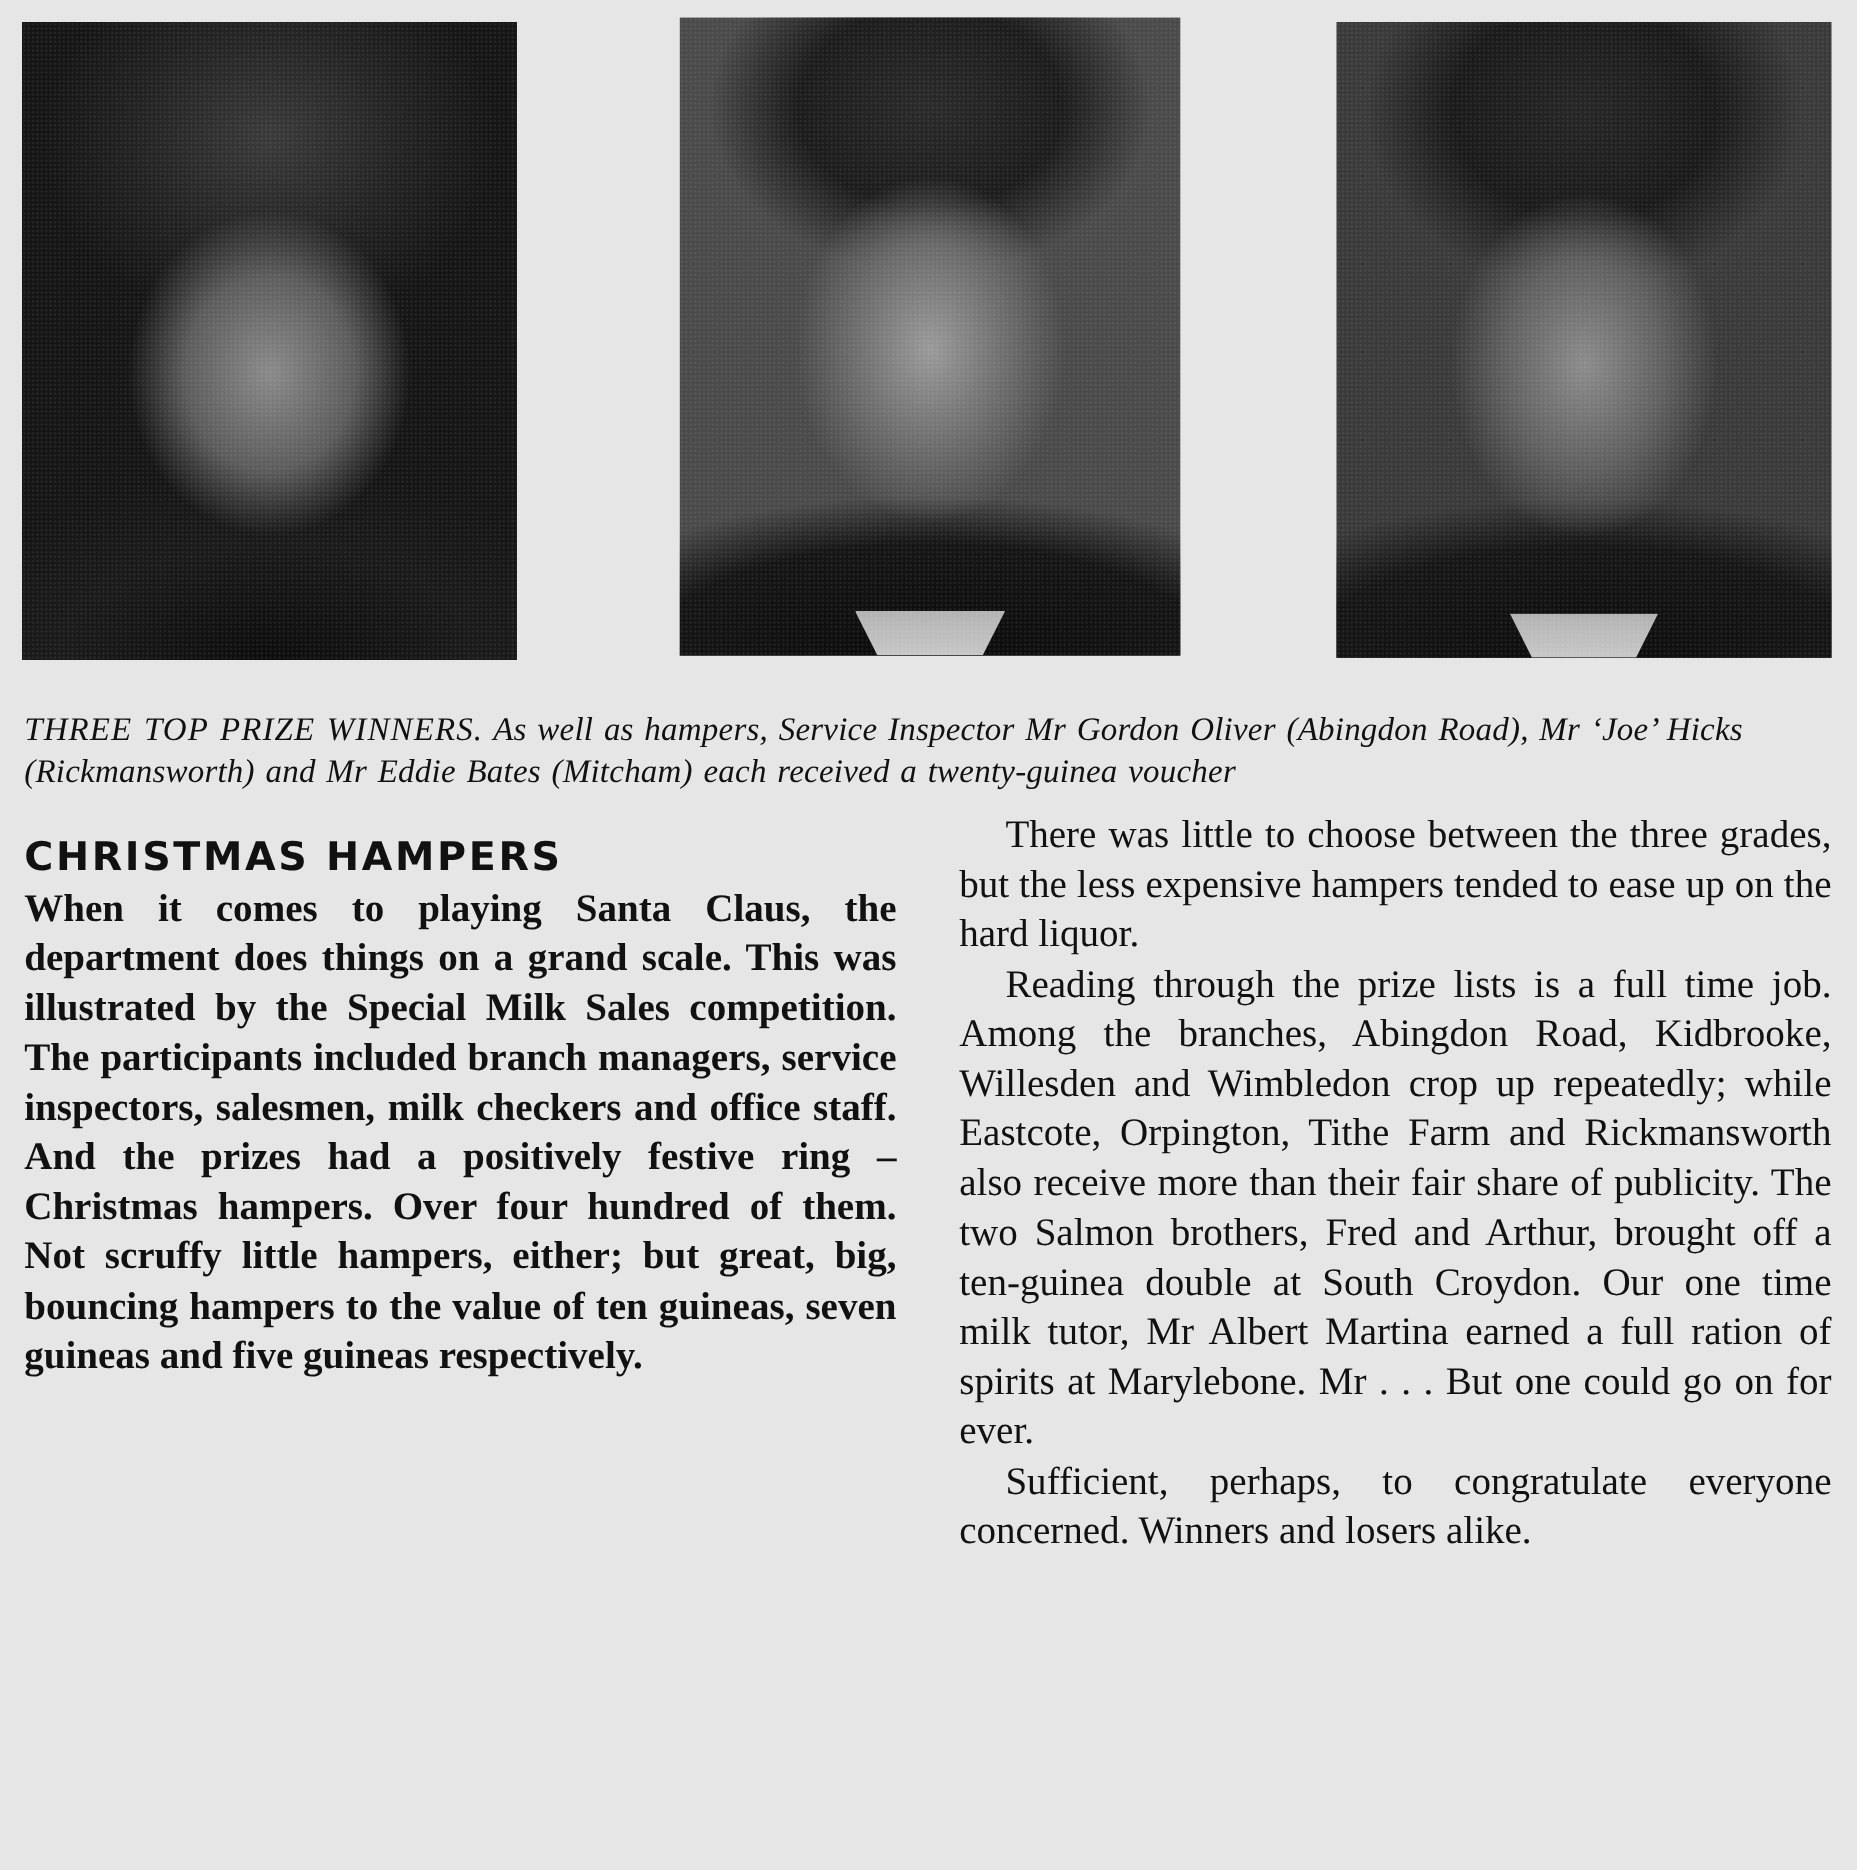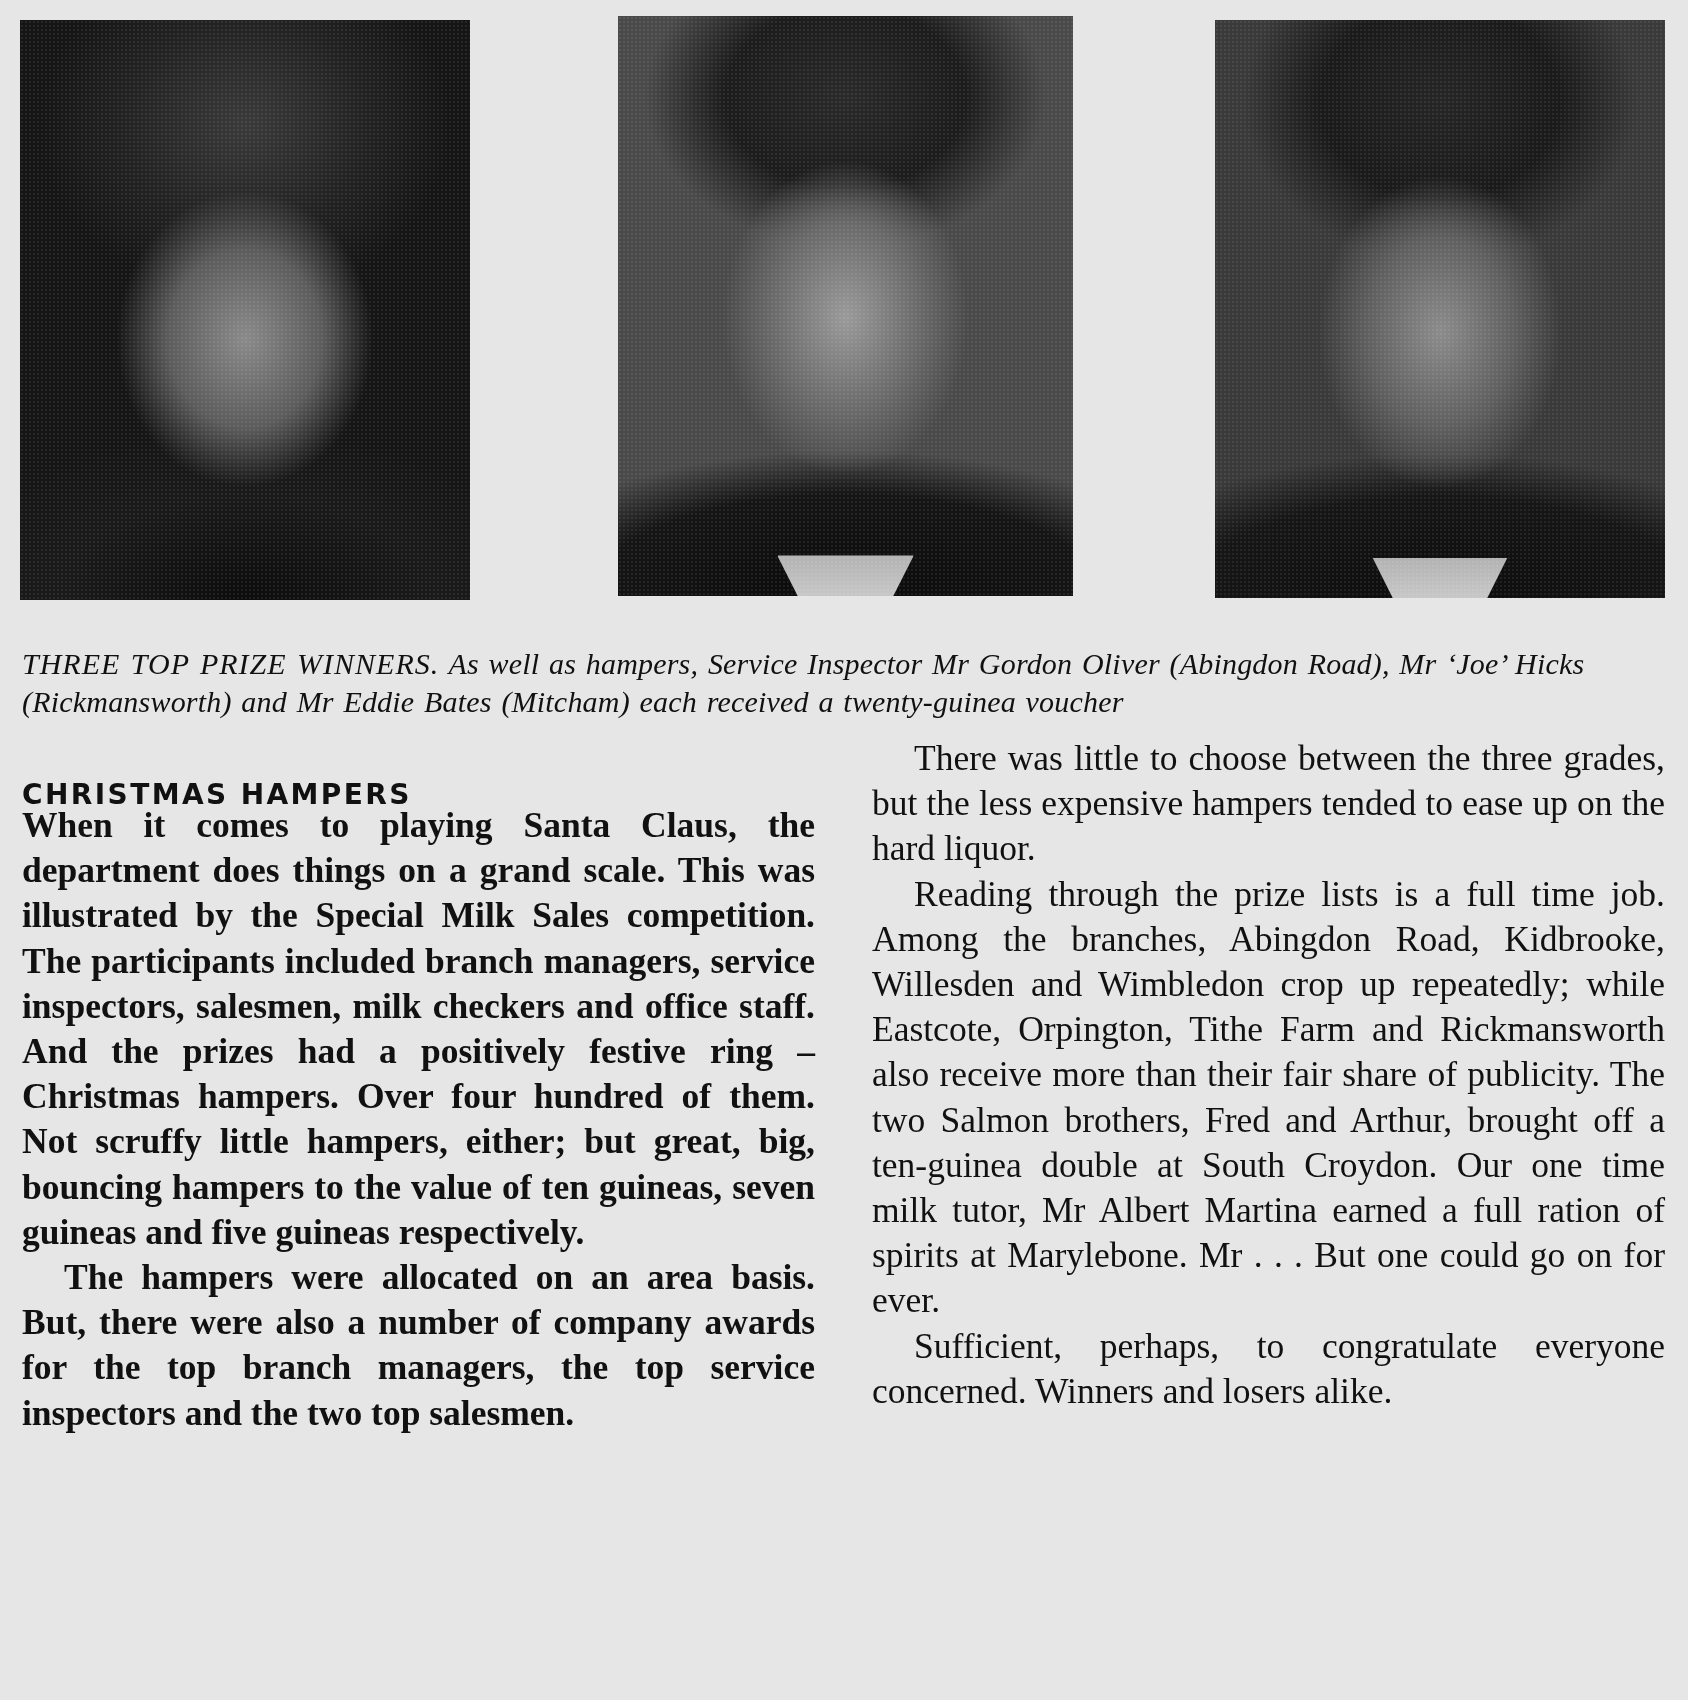--- a/index.html
+++ b/index.html
@@ -84,24 +84,24 @@
       width: 793px;
     }
     .col-right {
       left: 872px;
       top: 736px;
       width: 793px;
     }
     .headline {
       font-family: "DejaVu Sans", "Liberation Sans", sans-serif;
       font-weight: bold;
-      font-size: 28px;
+      font-size: 36px;
       letter-spacing: 2.4px;
       line-height: 44px;
-      margin: 15px 0 0 0;
+      margin: 0 0 0 0;
       position: absolute;
       left: 22px;
       top: 758px;
     }
     .col-left {
       top: 803px;
       font-weight: bold;
     }
     .col p {
       margin: 0;
@@ -128,20 +128,19 @@
 
 <div class="caption">
   <span class="lead">THREE TOP PRIZE WINNERS.</span>
   <span>As well as hampers, Service Inspector Mr Gordon Oliver (Abingdon Road), Mr ‘Joe’ Hicks (Rickmansworth) and Mr Eddie Bates (Mitcham) each received a twenty-guinea voucher</span>
 </div>
 
 <h1 class="headline">CHRISTMAS HAMPERS</h1>
 
 <div class="col col-left">
   <p>When it comes to playing Santa Claus, the department does things on a grand scale. This was illustrated by the Special Milk Sales competition. The participants included branch managers, service inspectors, salesmen, milk checkers and office staff. And the prizes had a positively festive ring – Christmas hampers. Over four hundred of them. Not scruffy little hampers, either; but great, big, bouncing hampers to the value of ten guineas, seven guineas and five guineas respectively.</p>
-  <p class="indent">The hampers were allocated on an area basis. But, there were also a number of company awards for the top branch managers, the top service inspectors and the two top salesmen.</p>
 </div>
 
 <div class="col col-right">
   <p class="indent">There was little to choose between the three grades, but the less expensive hampers tended to ease up on the hard liquor.</p>
   <p class="indent">Reading through the prize lists is a full time job. Among the branches, Abingdon Road, Kidbrooke, Willesden and Wimbledon crop up repeatedly; while Eastcote, Orpington, Tithe Farm and Rickmansworth also receive more than their fair share of publicity. The two Salmon brothers, Fred and Arthur, brought off a ten-guinea double at South Croydon. Our one time milk tutor, Mr Albert Martina earned a full ration of spirits at Marylebone. Mr . . . But one could go on for ever.</p>
   <p class="indent">Sufficient, perhaps, to congratulate everyone concerned. Winners and losers alike.</p>
 </div>
 
 </body></html>

